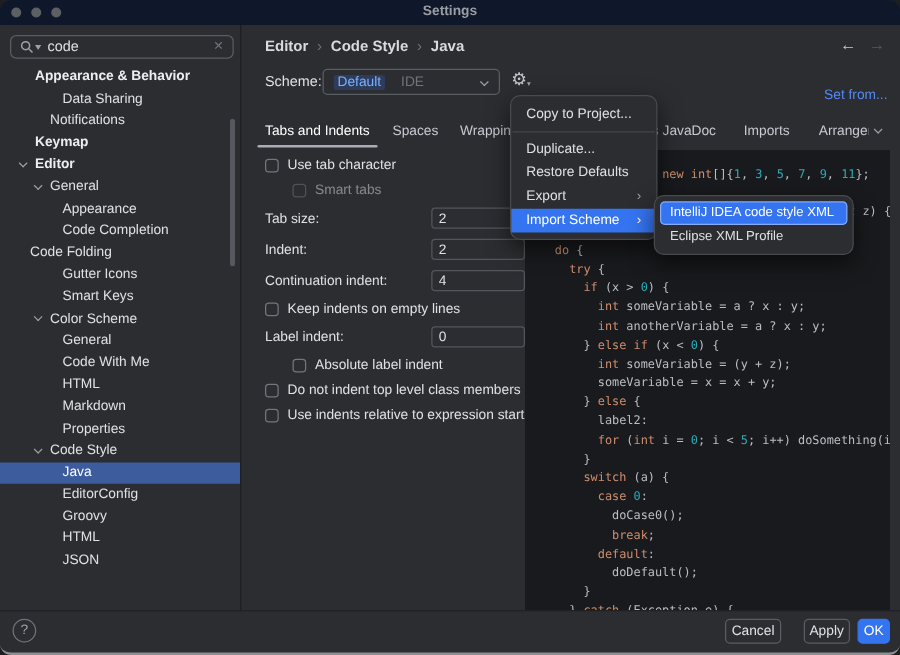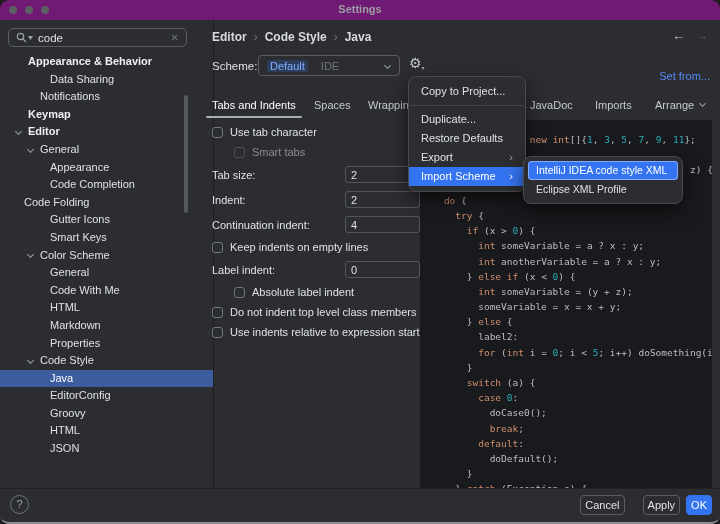--- a/index.html
+++ b/index.html
@@ -2,28 +2,28 @@
 <html><head>
 <meta charset="utf-8">
 <style>
   * { margin:0; padding:0; box-sizing:border-box; }
   html,body { background:#1d1e20; }
   body { font-family:"Liberation Sans", sans-serif; }
   .dialog{ position:relative; width:720px; height:524px; background:#2b2d30;
            border-radius:9px; overflow:hidden; border-bottom:2px solid #8d8f93; }
 
   
-  .titlebar{ position:absolute; top:0; left:0; right:0; height:20px; background:#701a75; }
+  .titlebar{ position:absolute; top:0; left:0; right:0; height:20px; background:#0f172a; }
   .traffic{ position:absolute; top:6px; left:9px; display:flex; gap:8px; }
   .tl{ width:8px; height:8px; border-radius:50%; background:#5d6063; }
   .win-title{ position:absolute; top:3px; left:0; right:0; text-align:center;
               font-size:11px; font-weight:700; color:#9b9ea4; }
 
   
-  .sidebar{ position:absolute; top:20px; left:0; width:214px; bottom:32px;
+  .sidebar{ position:absolute; top:20px; left:0; width:193px; bottom:32px;
             border-right:1px solid #1e1f22; }
   .searchbox{ position:absolute; top:8px; left:8px; width:179px; height:19px;
               border:1px solid #5a5d63; border-radius:5px; display:flex; align-items:center;
               padding:0 7px; gap:5px; background:#2b2d30; }
   .searchbox input{ flex:1; background:transparent; border:none; outline:none;
                     color:#dfe1e5; font-size:11.5px; font-family:inherit; min-width:0; }
   .search-glyph{ display:flex; align-items:center; gap:1px; color:#9da0a8; }
   .clear-x{ color:#6f737a; font-size:10px; line-height:10px; }
   .sb-list{ position:absolute; top:33px; left:0; right:0; }
   .sb-item{ height:17.6px; line-height:17.6px; font-size:11px; color:#dfe1e5;

